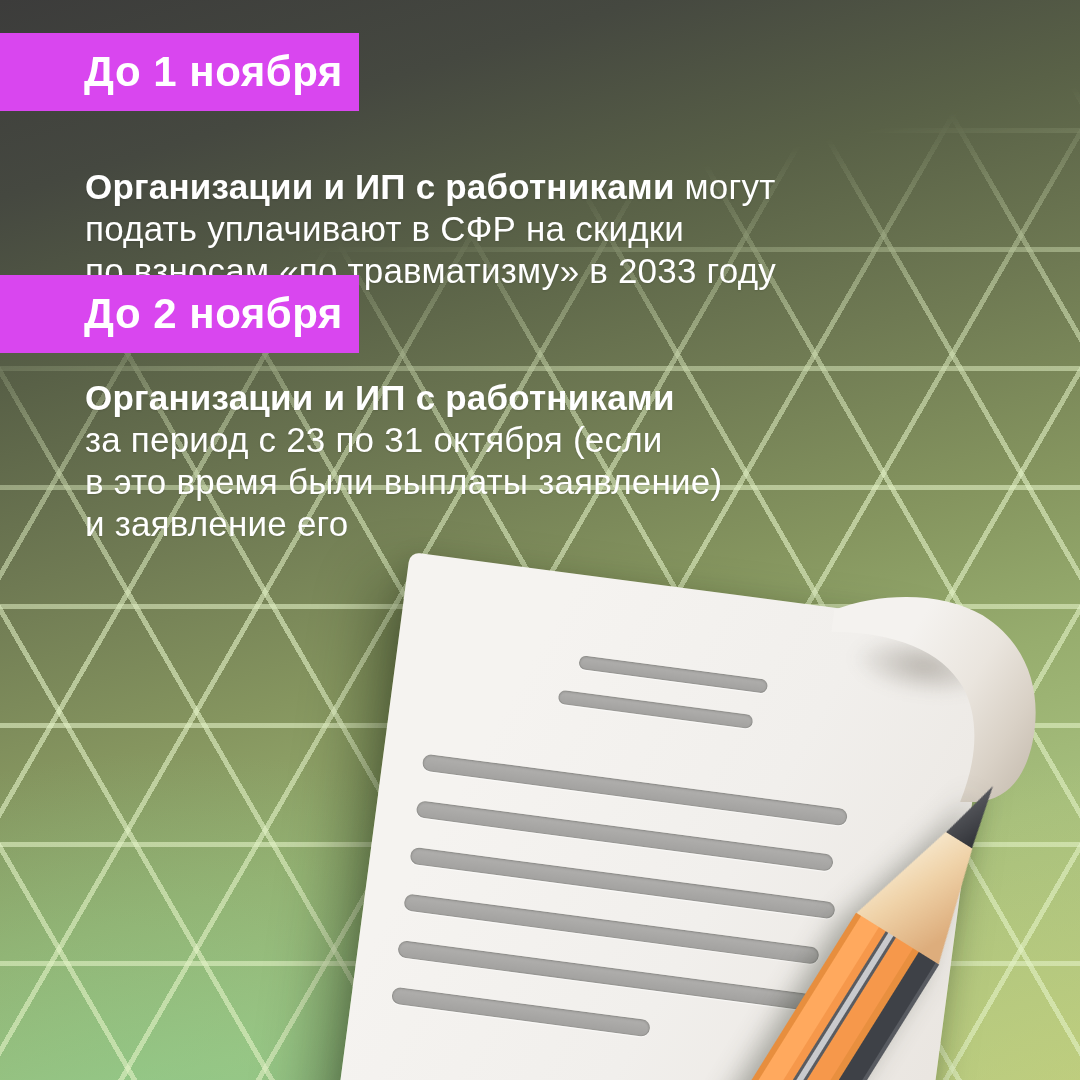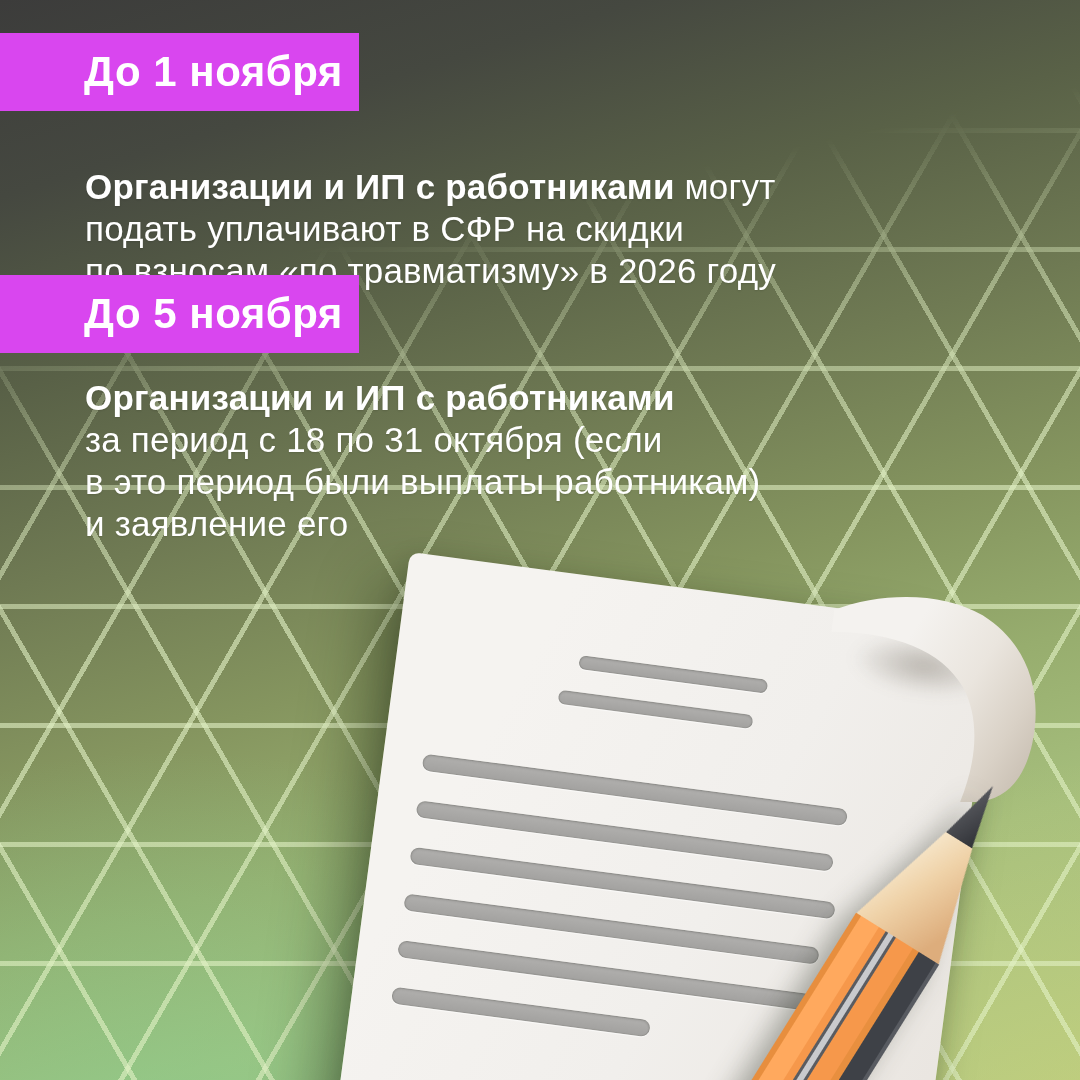--- a/index.html
+++ b/index.html
@@ -116,30 +116,30 @@
 
   <div class="bg"></div>
   <div class="tri"></div>
 
   <div class="badge badge1">
     <span>До 1 ноября</span>
   </div>
   <div class="para para1">
     <div class="tline"><b>Организации и ИП с работниками</b><span> могут</span></div>
     <div class="tline"><b></b><span>подать уплачивают в СФР на скидки</span></div>
-    <div class="tline"><b></b><span>по взносам «по травматизму» в 2026 году</span></div>
+    <div class="tline"><b></b><span>по взносам «по травматизму» в 2033 году</span></div>
   </div>
 
   <div class="badge badge2">
-    <span>До 5 ноября</span>
+    <span>До 2 ноября</span>
   </div>
   <div class="para para2">
     <div class="tline"><b>Организации и ИП с работниками</b><span></span></div>
-    <div class="tline"><b></b><span>за период с 18 по 31 октября (если</span></div>
-    <div class="tline"><b></b><span>в это период были выплаты работникам)</span></div>
+    <div class="tline"><b></b><span>за период с 23 по 31 октября (если</span></div>
+    <div class="tline"><b></b><span>в это время были выплаты заявление)</span></div>
     <div class="tline"><b></b><span>и заявление его</span></div>
   </div>
 
   <div class="paper">
     <div class="sheet"></div>
     <div class="curl-shadow"></div>
     <div class="curl"></div>
     <div class="pline h1"></div>
     <div class="pline h2"></div>
     <div class="pline b1"></div>

